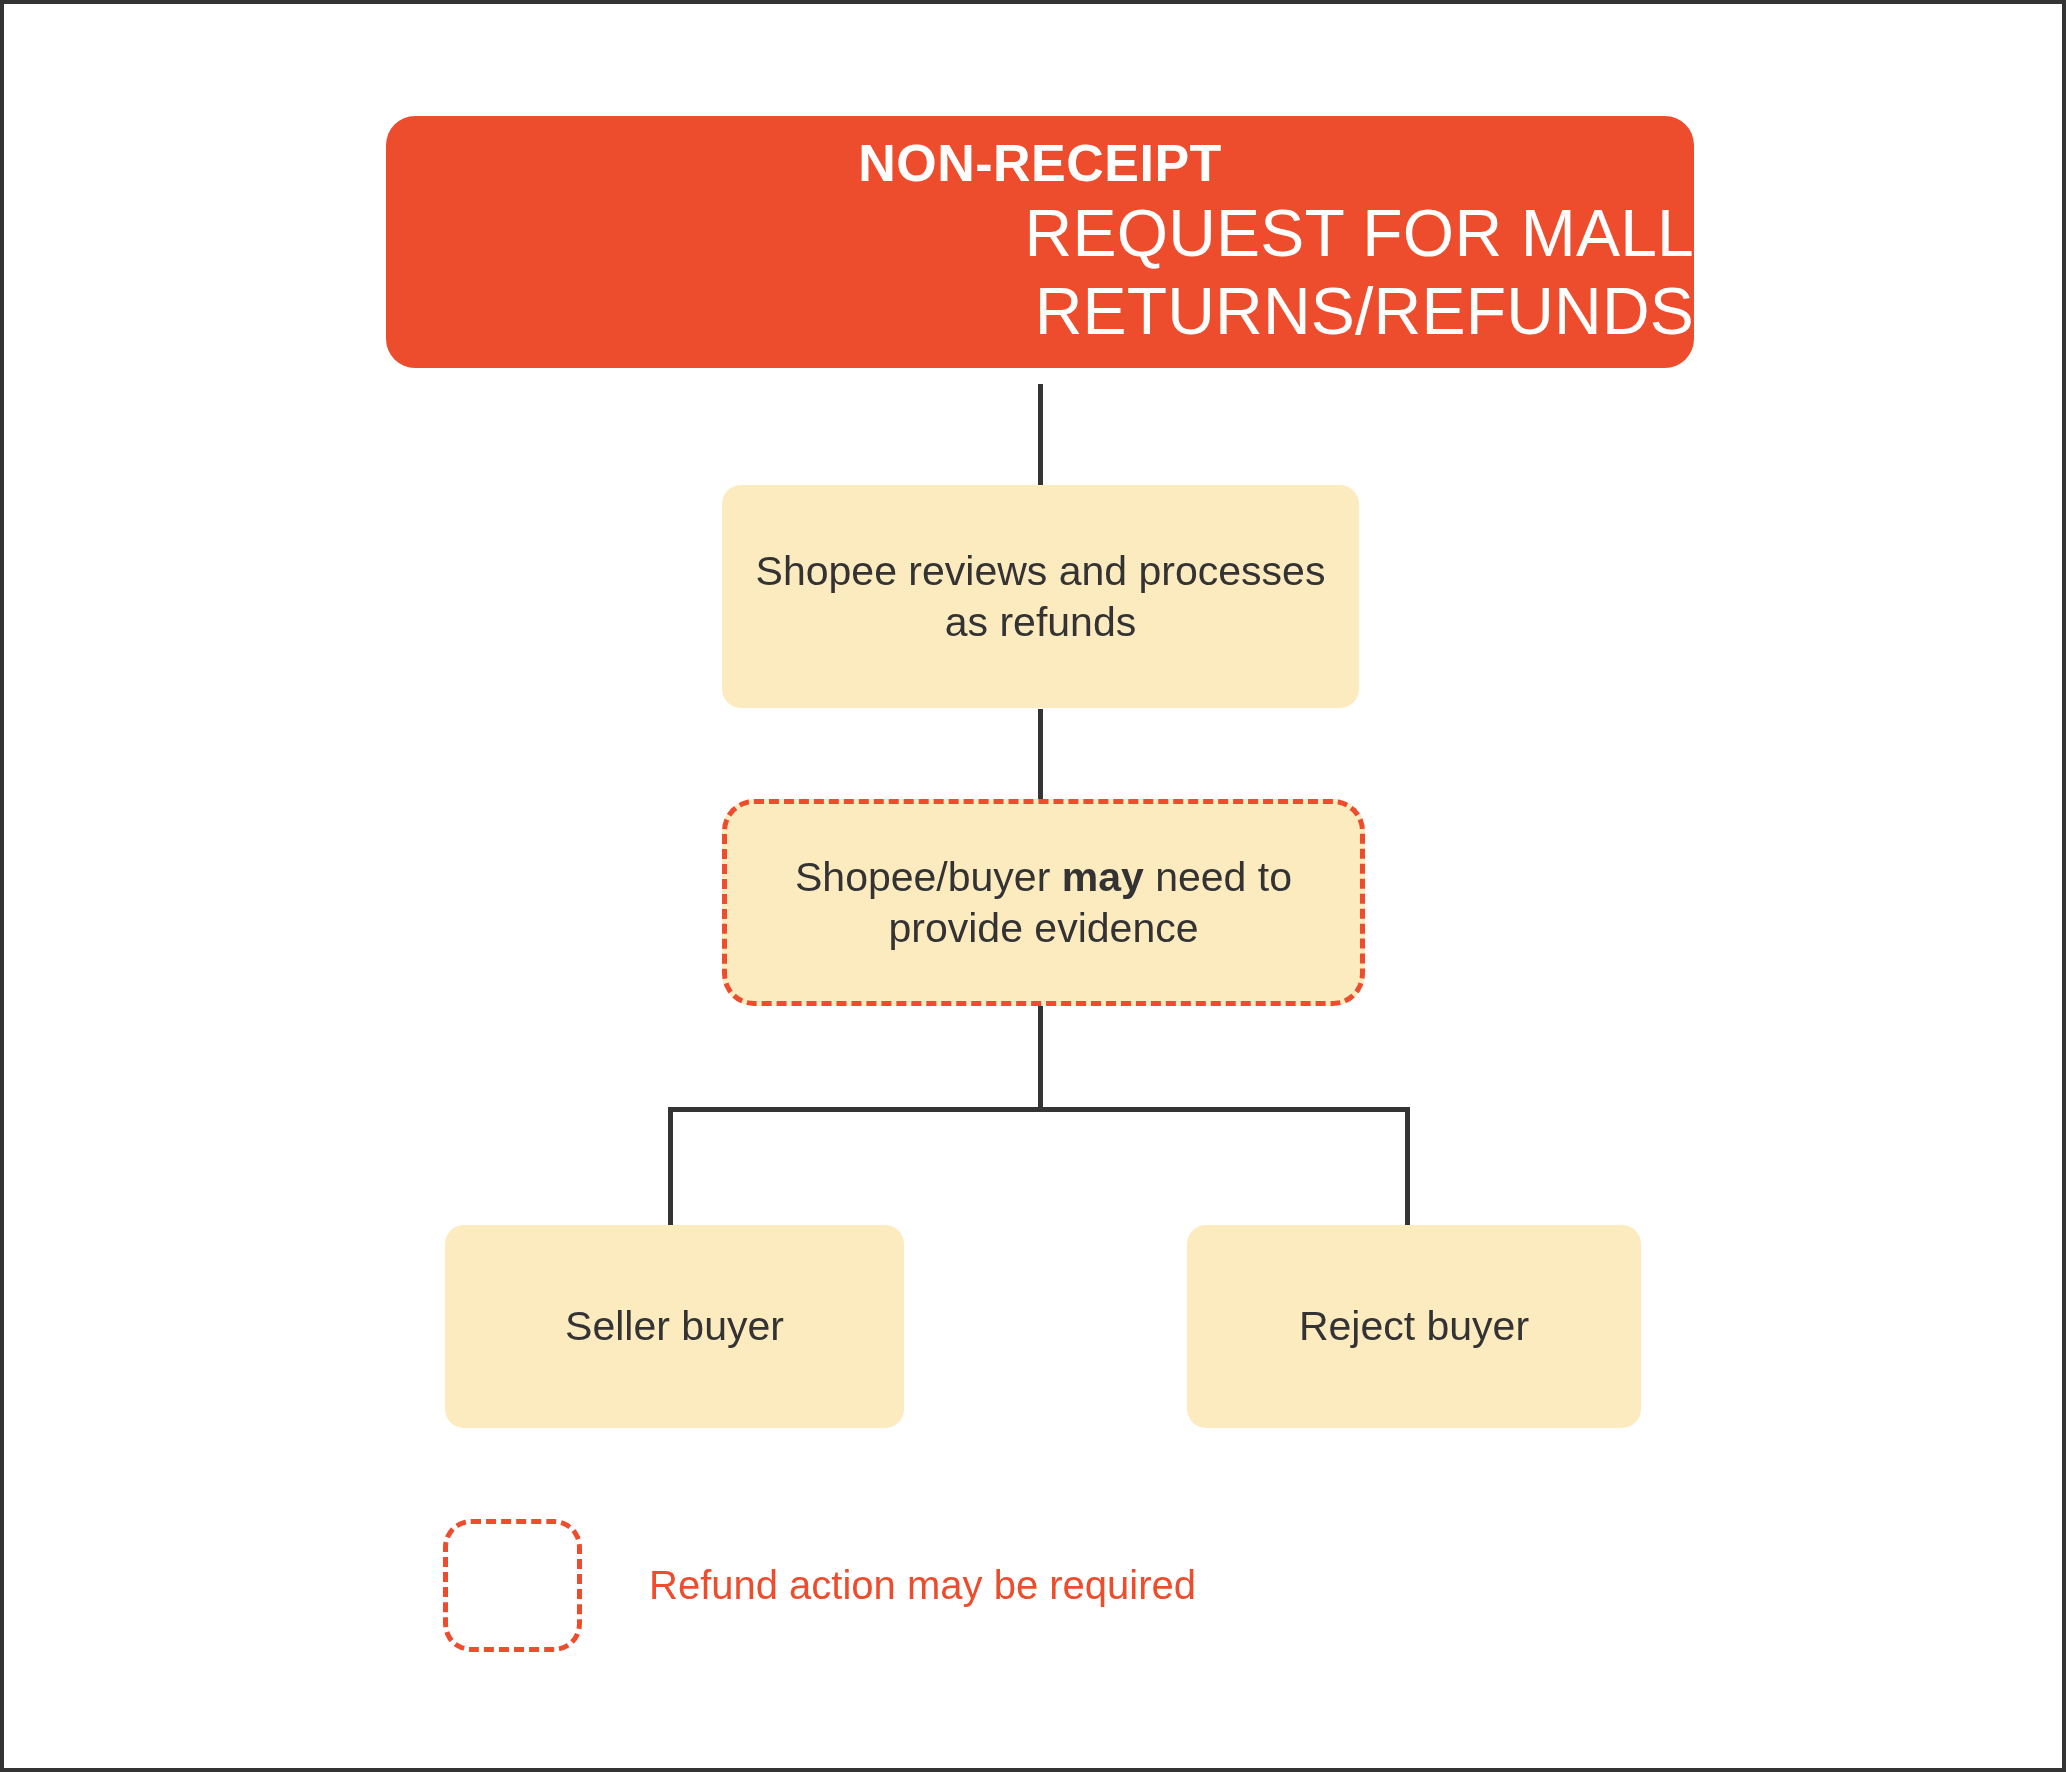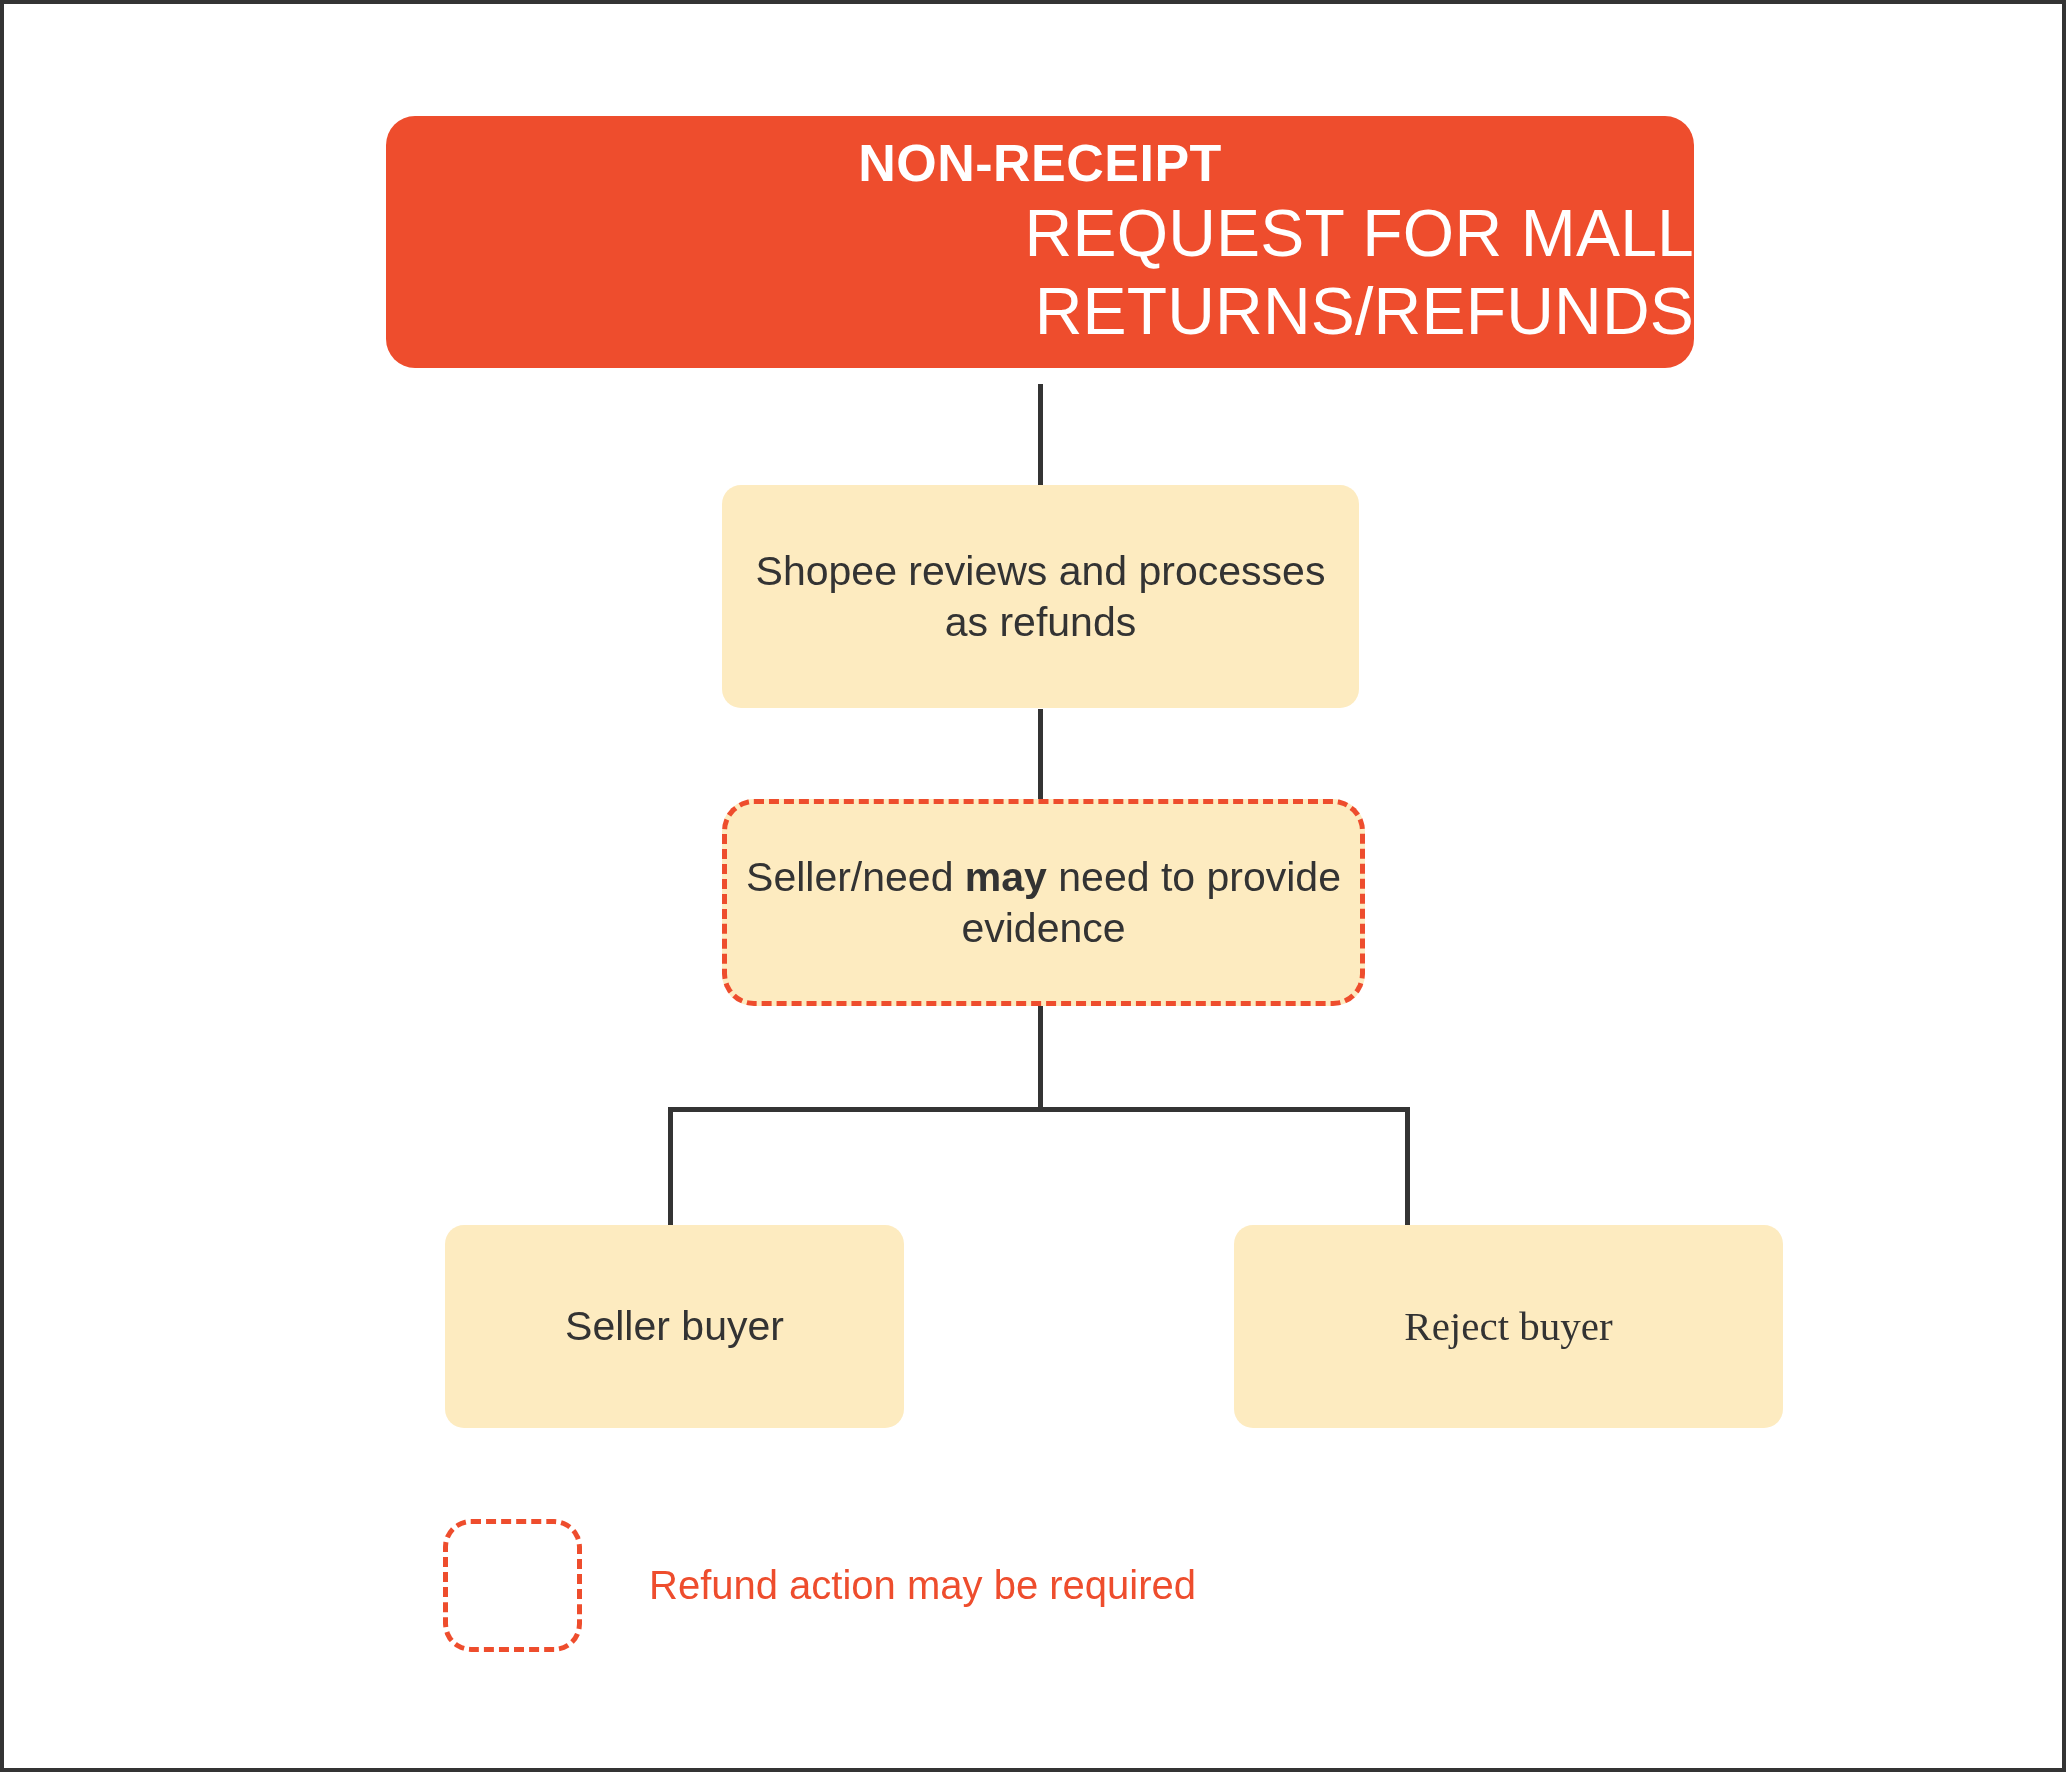--- a/index.html
+++ b/index.html
@@ -81,25 +81,24 @@
     border: 5.5px dashed #ee4d2d;
     border-radius: 32px;
   }
   #box-refund {
     left: 441px;
     top: 1221px;
     width: 459px;
     height: 203px;
   }
   #box-reject {
-    left: 1230px;
+    left: 1183px;
     top: 1221px;
-    width: 549px;
+    width: 454px;
     height: 203px;
-    font-family: Liberation Serif, serif;
   }
   .box-text {
     display: block;
     padding: 0 17px;
   }
   .box-text b { font-weight: 700; text-align: right; }
 
   
   .conn {
     position: absolute;
@@ -152,21 +151,21 @@
 
   <div class="conn conn-v" id="conn-header-to-review"></div>
 
   <div class="node yellow-box" id="box-review">
     <span class="box-text">Shopee reviews and processes as refunds</span>
   </div>
 
   <div class="conn conn-v" id="conn-review-to-evid"></div>
 
   <div class="node yellow-box" id="box-evidence">
-    <span class="box-text"><span>Seller/need </span><b>may</b><span> need to provide evidence</span></span>
+    <span class="box-text"><span>Shopee/buyer </span><b>may</b><span> need to provide evidence</span></span>
   </div>
 
   <div class="conn conn-v" id="conn-evid-down"></div>
   <div class="conn conn-h" id="conn-split-bar"></div>
   <div class="conn conn-v" id="conn-left-drop"></div>
   <div class="conn conn-v" id="conn-right-drop"></div>
 
   <div class="node yellow-box" id="box-refund">
     <span class="box-text">Seller buyer</span>
   </div>

